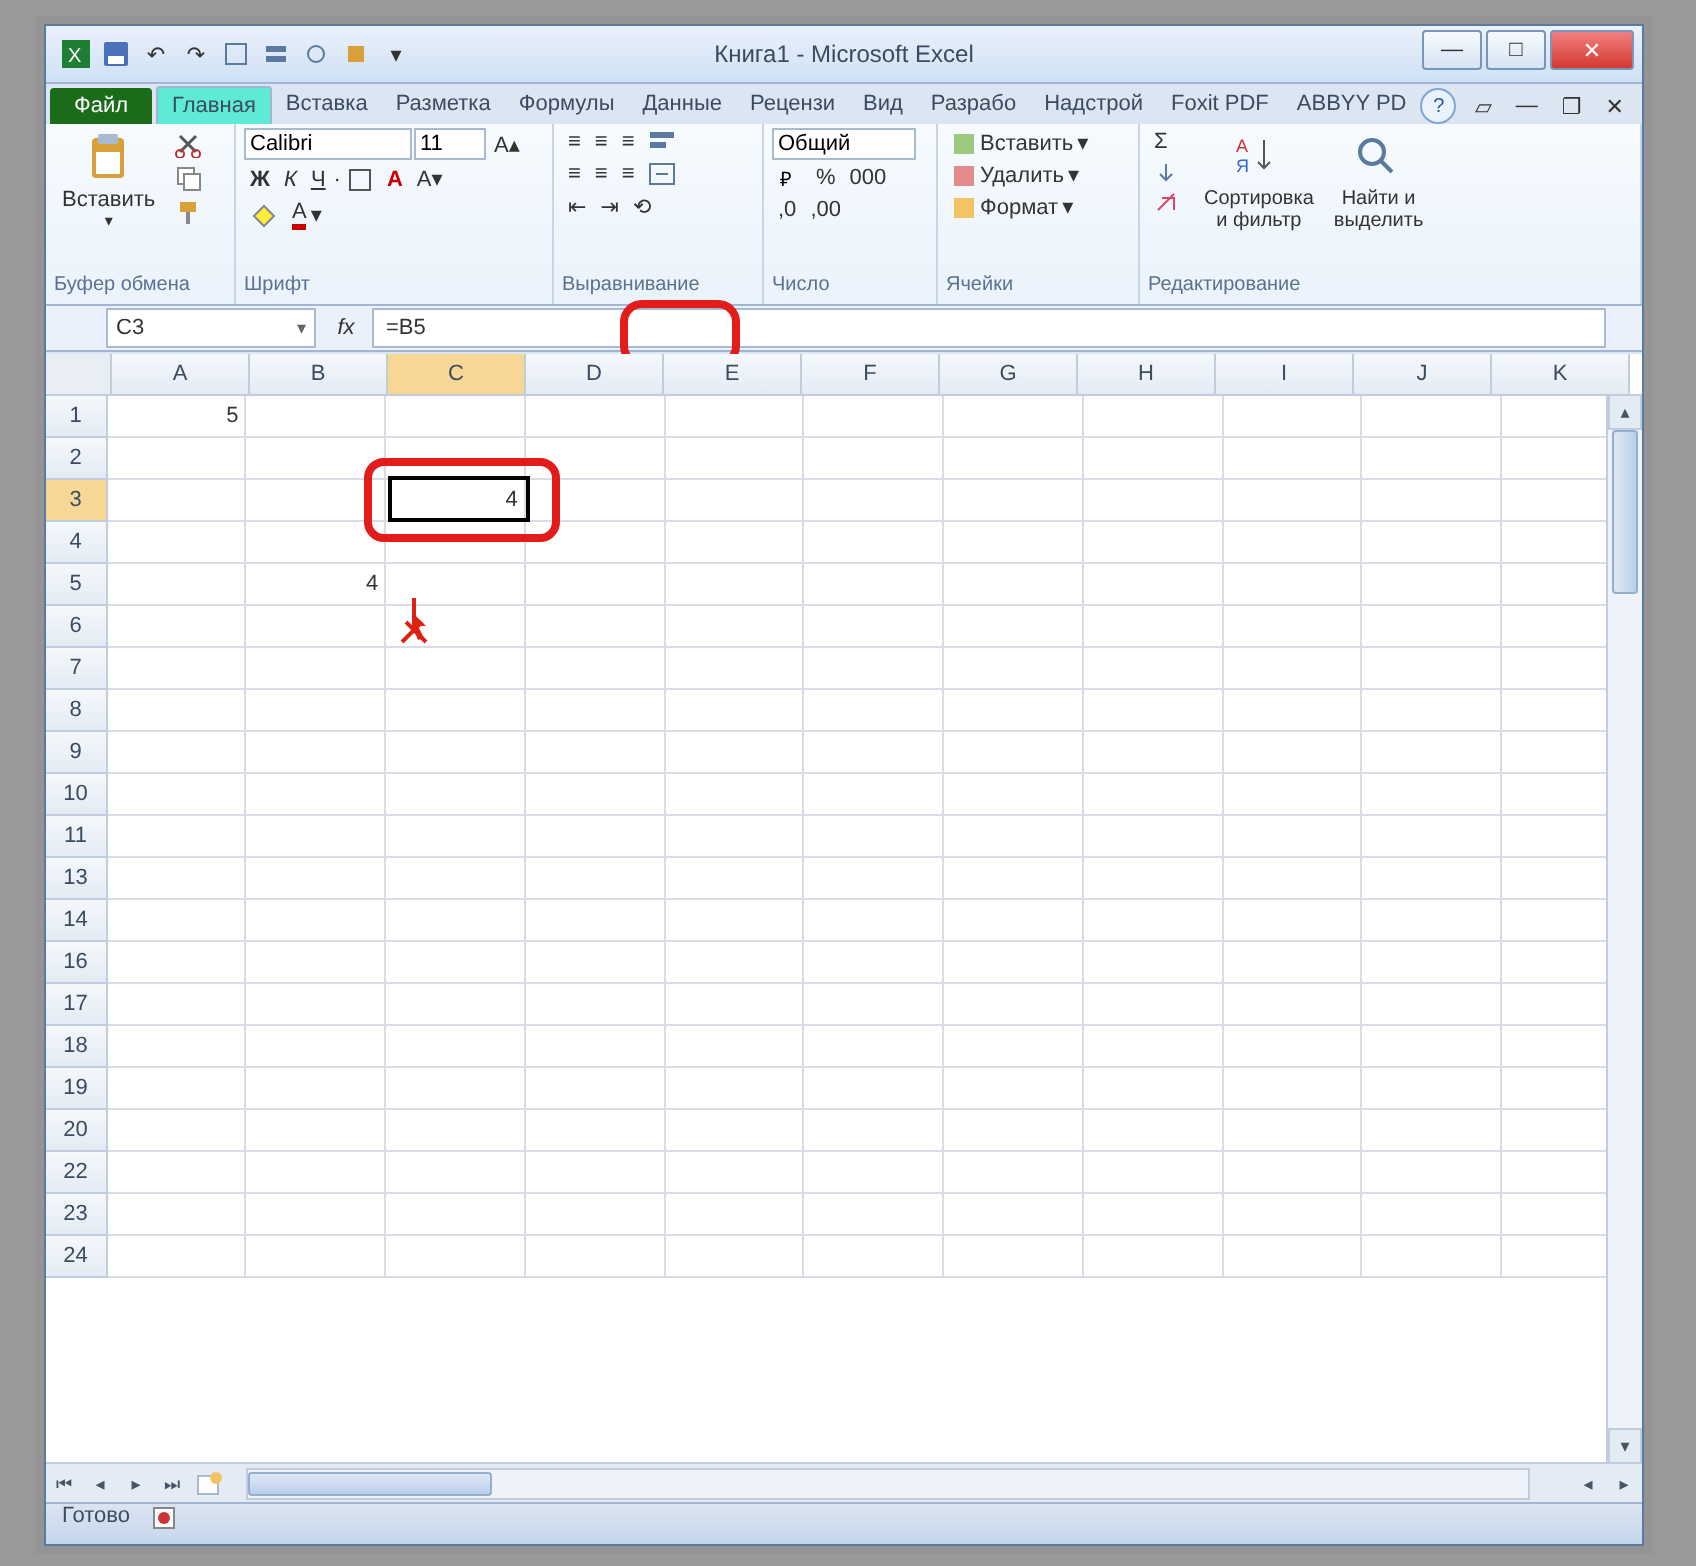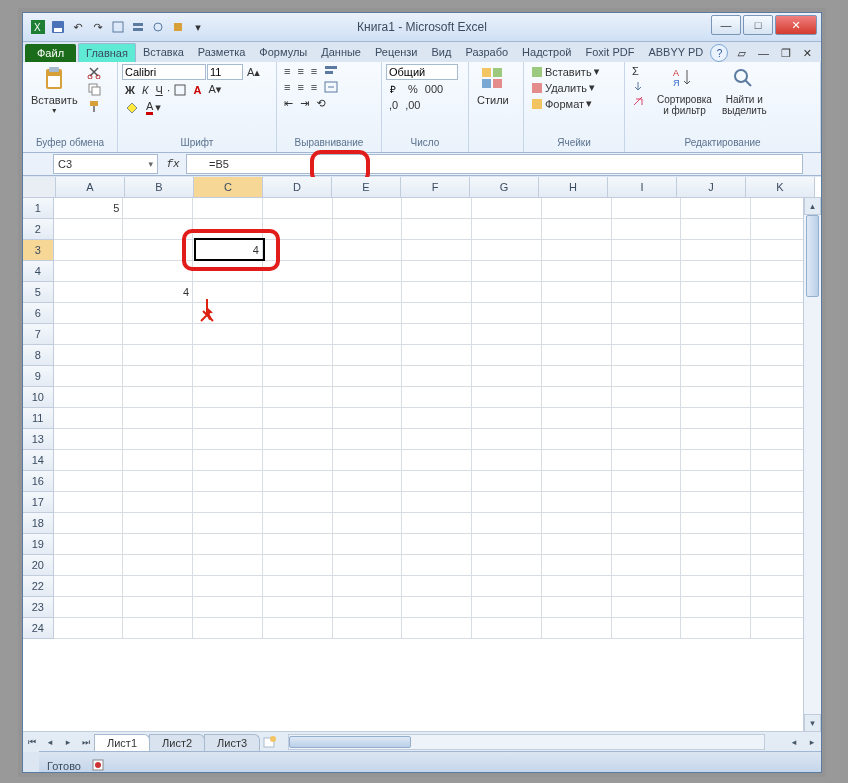--- a/index.html
+++ b/index.html
@@ -14,33 +14,33 @@
 .winbtn.close{background:linear-gradient(#f08080,#d43a2f);color:#fff;width:40px}
 .tabs{height:20px;display:flex;align-items:flex-end;padding-left:2px;background:#dce6f2;position:relative}
 .filetab{background:#1a6b1a;color:#fff;padding:3px 12px;font-size:11px;border-radius:2px 2px 0 0;margin-right:2px;cursor:pointer}
 .tab{padding:3px 7px;font-size:11px;color:#3b4b60;cursor:pointer;border-radius:2px 2px 0 0}
 .tab.active{background:#5eead4;border:1px solid #a0b6d2;border-bottom:none}
 .tabs .help{position:absolute;right:6px;top:2px;display:flex;gap:6px}
 .helpbtn{width:16px;height:16px;border:1px solid #7ba7d6;border-radius:50%;display:flex;align-items:center;justify-content:center;font-size:10px;color:#2a5599;background:#eaf3fd;cursor:pointer}
 .ribbon{height:90px;background:linear-gradient(#f7fbff,#eaf2fb);border-bottom:1px solid #a0b6d2;display:flex}
 .group{border-right:1px solid #c6d5e8;display:flex;flex-direction:column;padding:2px 4px 0}
 .group .body{flex:1;display:flex;align-items:flex-start;gap:2px}
-.group .label{height:14px;font-size:10px;text-align:center;color:#5b728f;padding-bottom:1px}
+.group .label{height:14px;font-size:10px;text-align:left;color:#5b728f;padding-bottom:1px}
 .bigbtn{display:flex;flex-direction:column;align-items:center;justify-content:center;padding:2px 4px;cursor:pointer;border-radius:2px}
 .bigbtn .ico{width:26px;height:26px;margin-bottom:2px}
 .sbtn{padding:1px 3px;cursor:pointer;border-radius:2px;font-size:11px;display:inline-flex;align-items:center;gap:2px}
 .col{display:flex;flex-direction:column;gap:1px}
 .row{display:flex;gap:1px;align-items:center}
 select,input.combo{font-size:11px;border:1px solid #a8bad0;background:#fff;padding:1px 2px}
 .formulabar{height:22px;display:flex;align-items:center;background:#eaf1fa;border-bottom:1px solid #a0b6d2;position:relative}
 .namebox{width:95px;border:1px solid #a8bad0;background:#fff;margin:0 2px 0 30px;height:18px;display:flex;align-items:center;padding:0 4px;font-size:11px}
 .namebox .arrow{margin-left:auto;font-size:9px;color:#666}
 .fxbtns{display:flex;gap:2px;margin:0 4px}
-.fxbtn{width:18px;height:18px;display:flex;align-items:center;justify-content:center;cursor:pointer;font-family:Liberation Mono, monospace;font-style:italic}
-.formula-input{flex:1;border:1px solid #a8bad0;background:#fff;height:18px;margin-right:18px;padding:0 22px;font-size:11px;display:flex;align-items:center;position:relative}
+.fxbtn{width:18px;height:18px;display:flex;align-items:center;justify-content:center;cursor:pointer;font-family:Liberation Sans, sans-serif;font-style:italic}
+.formula-input{flex:1;border:1px solid #a8bad0;background:#fff;height:18px;margin-right:18px;padding:0 6px;font-size:11px;display:flex;align-items:center;position:relative}
 .highlight-formula{position:absolute;left:287px;top:-3px;width:52px;height:26px;border:4px solid #e21b1b;border-radius:11px;pointer-events:none}
 .sheet{position:absolute;left:0;right:0;top:164px;bottom:40px;background:#fff;overflow:hidden}
 .grid{position:relative}
 .colhdrs{display:flex;position:sticky;top:0}
 .corner{width:32px;height:20px;background:#e9eef5;border:1px solid #c1cddc;border-top:none;border-left:none}
 .ch{width:68px;height:20px;background:linear-gradient(#f4f8fc,#e4ebf4);border:1px solid #c1cddc;border-top:none;border-left:none;text-align:center;line-height:20px;font-size:11px;color:#3b4b60;cursor:pointer}
 .rows{}
 .rh{width:32px;height:20px;background:linear-gradient(#f4f8fc,#e4ebf4);border:1px solid #c1cddc;border-left:none;border-top:none;text-align:center;line-height:20px;font-size:11px;color:#3b4b60;cursor:pointer}
 .cell{width:68px;height:20px;border-right:1px solid #d8dde4;border-bottom:1px solid #d8dde4;font-size:11px;padding:0 3px;line-height:20px;text-align:right;background:#fff}
 .rowline{display:flex}
@@ -51,21 +51,21 @@
 .cursor-arrow{position:absolute;pointer-events:none}
 .vscroll{position:absolute;right:0;top:20px;bottom:0;width:17px;background:#eef3f9;border-left:1px solid #c1cddc}
 .vscroll .thumb{position:absolute;left:2px;right:2px;top:18px;height:80px;background:linear-gradient(90deg,#dfe9f5,#b9cfe8);border:1px solid #94afce;border-radius:2px}
 .vscroll .arr{position:absolute;left:0;right:0;height:16px;display:flex;align-items:center;justify-content:center;font-size:9px;color:#456;background:#e3ebf4;border:1px solid #c1cddc;cursor:pointer}
 .sheetbar{position:absolute;left:0;right:0;bottom:20px;height:20px;background:#e3ebf4;border-top:1px solid #c1cddc;display:flex;align-items:center}
 .navbtn{width:18px;height:18px;display:flex;align-items:center;justify-content:center;font-size:9px;cursor:pointer;color:#456}
 .sheettab{padding:2px 12px;background:#fff;border:1px solid #a8bad0;border-bottom:none;border-radius:0 6px 0 0;font-size:11px;cursor:pointer;margin-left:-1px}
 .sheettab.inactive{background:#d9e3ef}
 .hscroll{flex:1;margin:0 20px 0 10px;height:14px;background:#eef3f9;border:1px solid #c1cddc;position:relative}
 .hscroll .thumb{position:absolute;top:1px;bottom:1px;left:0;width:120px;background:linear-gradient(#dfe9f5,#b9cfe8);border:1px solid #94afce;border-radius:2px}
-.status{position:absolute;left:16px;right:0;bottom:0;height:20px;background:linear-gradient(#dbe5f1,#c5d6eb);border-top:1px solid #a0b6d2;display:flex;align-items:flex-end;font-size:11px;color:#3b4b60}
+.status{position:absolute;left:0;right:0;bottom:0;height:20px;background:linear-gradient(#dbe5f1,#c5d6eb);border-top:1px solid #a0b6d2;display:flex;align-items:flex-start;font-size:11px;color:#3b4b60}
 .status .left{padding-left:8px}
 .status .right{margin-left:auto;display:flex;align-items:center;gap:6px;padding-right:8px}
 .viewbtn{width:18px;height:16px;border:1px solid #a8bad0;background:#eef3f9;cursor:pointer}
 .zoom-slider{width:110px;height:4px;background:#b9cfe8;position:relative;border-radius:2px}
 .zoom-slider .knob{position:absolute;left:50%;top:-4px;width:8px;height:12px;background:#eef3f9;border:1px solid #94afce;border-radius:2px;transform:translateX(-50%)}
 svg{display:block}
 </style>
 </head>
 <body>
 
@@ -260,36 +260,20 @@
           <span class="sbtn">000</span>
         </div>
         <div class="row">
           <span class="sbtn">,0</span>
           <span class="sbtn">,00</span>
         </div>
       </div>
       <div class="label">Число</div>
     </div>
 
-    <div class="group" style="width:46px">
-      <div class="body">
-        <div class="bigbtn">
-          <span class="ico">
-                <svg width="24" height="24">
-                  <rect x="2" y="2" width="9" height="9" fill="#f3c462"></rect>
-                  <rect x="13" y="2" width="9" height="9" fill="#9cc97d"></rect>
-                  <rect x="2" y="13" width="9" height="9" fill="#7aa8d4"></rect>
-                  <rect x="13" y="13" width="9" height="9" fill="#e48b8b"></rect>
-                </svg>
-              </span>
-          <span>Стили</span>
-        </div>
-      </div>
-      <div class="label"></div>
-    </div>
 
     <div class="group" style="width:92px">
       <div class="body col" style="gap:1px">
         <span class="sbtn"><svg width="12" height="12">
                 <rect x="1" y="1" width="10" height="10" fill="#9cc97d"></rect>
               </svg><span>Вставить</span> ▾</span>
         <span class="sbtn"><svg width="12" height="12">
                 <rect x="1" y="1" width="10" height="10" fill="#e48b8b"></rect>
               </svg><span>Удалить</span> ▾</span>
         <span class="sbtn"><svg width="12" height="12">
@@ -678,25 +662,20 @@
       <div class="thumb"></div>
       <div class="arr" style="bottom:0">▾</div>
     </div>
   </div>
 
   <div class="sheetbar">
     <span class="navbtn">⏮</span>
     <span class="navbtn">◂</span>
     <span class="navbtn">▸</span>
     <span class="navbtn">⏭</span>
-    <div id="sheettabs" style="display:flex">
-          <div class="sheettab">Лист1</div>
-          <div class="sheettab inactive">Лист2</div>
-          <div class="sheettab inactive">Лист3</div>
-        </div>
     <span class="navbtn">
           <svg width="14" height="14">
             <rect x="2" y="3" width="10" height="9" fill="#fff" stroke="#a8bad0"></rect>
             <circle cx="11" cy="4" r="3" fill="#f3c462"></circle>
           </svg>
         </span>
     <div class="hscroll">
       <div class="thumb"></div>
     </div>
     <span class="navbtn">◂</span>

